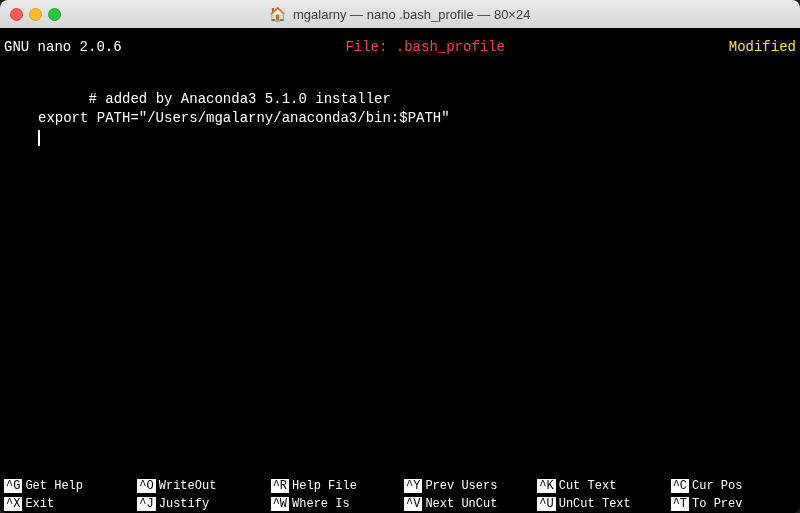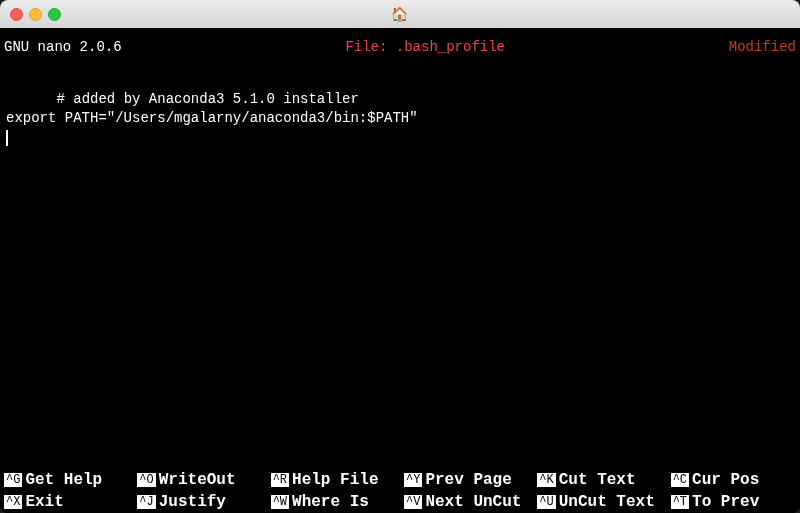--- a/index.html
+++ b/index.html
@@ -88,32 +88,33 @@
 
     .nano-header .version {
       color: #ffffff;
     }
 
     .nano-header .filename {
       color: #ef4444;
     }
 
     .nano-header .modified {
-      color: #c2410c;
+      color: #fde047;
     }
 
     .nano-editor {
       flex: 1;
       background: #000000;
       color: #ffffff;
       padding: 4px 6px;
       font-size: 14px;
       line-height: 1.4;
       white-space: pre;
       position: relative;
+      margin-left: 32px;
     }
 
     .cursor {
       display: inline-block;
       width: 2px;
       height: 16px;
       background: #ffffff;
       vertical-align: text-bottom;
       animation: blink 1s step-end infinite;
     }
@@ -152,40 +153,40 @@
       color: #000000;
       font-size: 12px;
       font-family: 'Courier New', Courier, monospace;
       padding: 0 2px;
       white-space: nowrap;
       flex-shrink: 0;
     }
 
     .shortcut-label {
       color: #ffffff;
-      font-size: 16px;
+      font-size: 12px;
       font-family: 'Courier New', Courier, monospace;
       padding-left: 3px;
       white-space: nowrap;
-      font-weight: bold;
     }
   </style>
 </head>
 <body>
 
 <div class="window">
 
   <div class="title-bar">
     <div class="traffic-lights">
       <div class="traffic-light close"></div>
       <div class="traffic-light minimize"></div>
       <div class="traffic-light maximize"></div>
     </div>
     <div class="title-bar-text">
       <span class="home-icon">🏠</span>
+      <span>mgalarny — nano .bash_profile — 80×24</span>
     </div>
   </div>
 
   <div class="nano-container">
 
     <div class="nano-header">
       <span class="version">GNU nano 2.0.6</span>
       <span class="filename">File: .bash_profile</span>
       <span class="modified">Modified</span>
     </div>
@@ -207,21 +208,21 @@
           <div class="shortcut-item">
             <span class="shortcut-key">^O</span>
             <span class="shortcut-label">WriteOut</span>
           </div>
           <div class="shortcut-item">
             <span class="shortcut-key">^R</span>
             <span class="shortcut-label">Help File</span>
           </div>
           <div class="shortcut-item">
             <span class="shortcut-key">^Y</span>
-            <span class="shortcut-label">Prev Page</span>
+            <span class="shortcut-label">Prev Users</span>
           </div>
           <div class="shortcut-item">
             <span class="shortcut-key">^K</span>
             <span class="shortcut-label">Cut Text</span>
           </div>
           <div class="shortcut-item">
             <span class="shortcut-key">^C</span>
             <span class="shortcut-label">Cur Pos</span>
           </div>
         </div>

